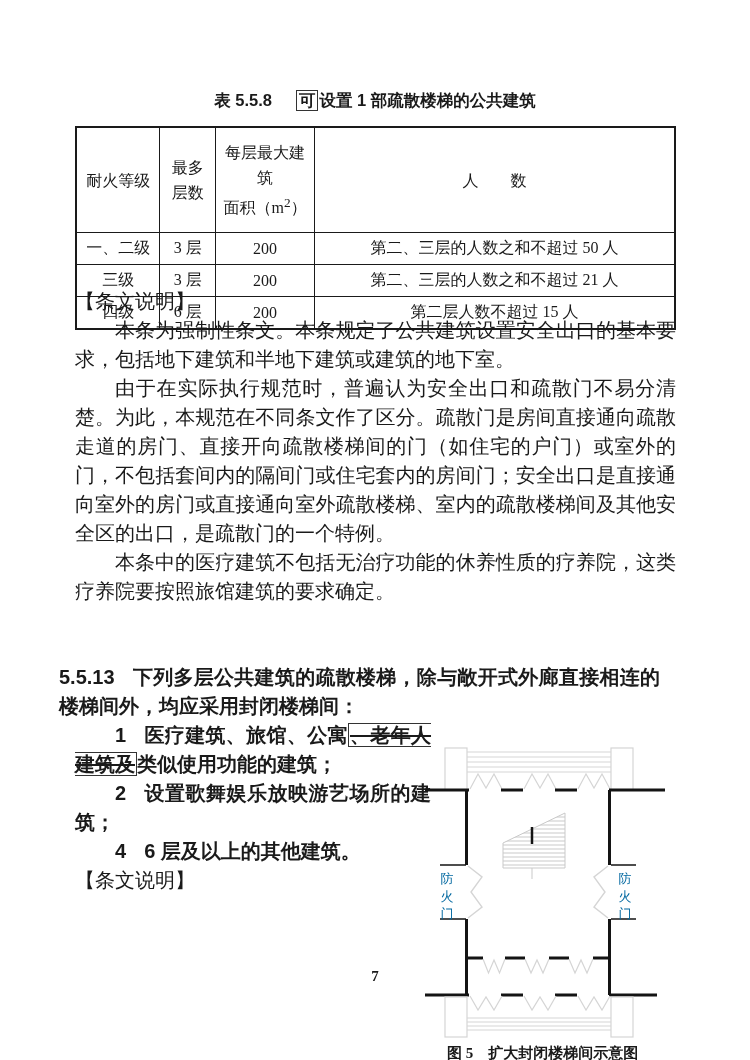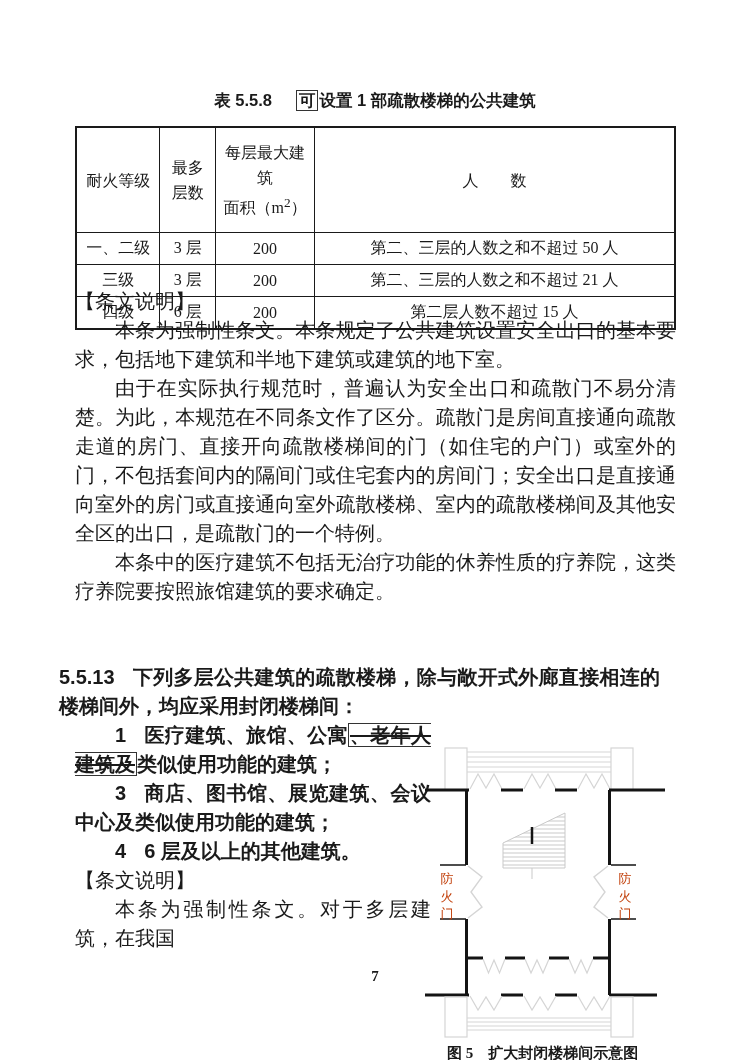--- a/index.html
+++ b/index.html
@@ -64,21 +64,21 @@
   }
   
   #figure { position: absolute; top: 743px; left: 425px; width: 325px; }
   .fig-caption {
     width: 235px; margin: 1px 0 0 0; text-align: center;
     font-size: 15px; font-weight: 600; line-height: 19px;
   }
   .fire-door-label {
     position: absolute; width: 16px;
     font-size: 13px; line-height: 17.5px; text-align: center;
-    color: #c2410c; word-break: break-all;
+    color: #0369a1; word-break: break-all;
   }
   #fire-door-left  { left: 14px;  top: 127px; }
   #fire-door-right { left: 192px; top: 127px; }
   
   #page-number {
     position: absolute; top: 966px; left: 0; width: 100%;
     text-align: center; font-size: 15px; line-height: 20px; font-weight: 600;
   }
 </style>
 </head>
@@ -144,27 +144,26 @@
     <p>
       <span class="clause-num">5.5.13</span><span>下列多层公共建筑的疏散楼梯，除与敞开式外廊直接相连的楼梯间外，均应采用封闭楼梯间：</span>
     </p>
   </div>
 
   <div id="narrow-col" class="textblock">
     <p class="item">
       <span class="item-num">1</span><span>医疗建筑、旅馆、公寓</span><span class="deleted-box">、老年人建筑及</span><span>类似使用功能的建筑；</span>
     </p>
     <p class="item">
-      <span class="item-num">3</span><span>商店、图书馆、展览建筑、会议中心及类似使用功能的建筑；</span>
+      <span class="item-num">2</span><span>设置歌舞娱乐放映游艺场所的建筑；</span>
     </p>
     <p class="item">
       <span class="item-num">4</span><span>6 层及以上的其他建筑。</span>
     </p>
     <p class="commentary-label">【条文说明】</p>
-    <p>本条为强制性条文。对于多层建筑，在我国</p>
   </div>
 
   <div id="figure">
     <svg width="325" height="296" viewBox="0 0 325 296">
 
       <g stroke="#d5d5d5" fill="none" stroke-width="1.2">
         <rect x="20" y="5" width="22" height="42"></rect>
         <rect x="186" y="5" width="22" height="42"></rect>
         <path d="M42,9 H186 M42,14 H186 M42,19 H186 M42,24 H186 M42,29 H186"></path>
         <path d="M45,46 L53,31 L61,45 L69,31 L77,46"></path>

